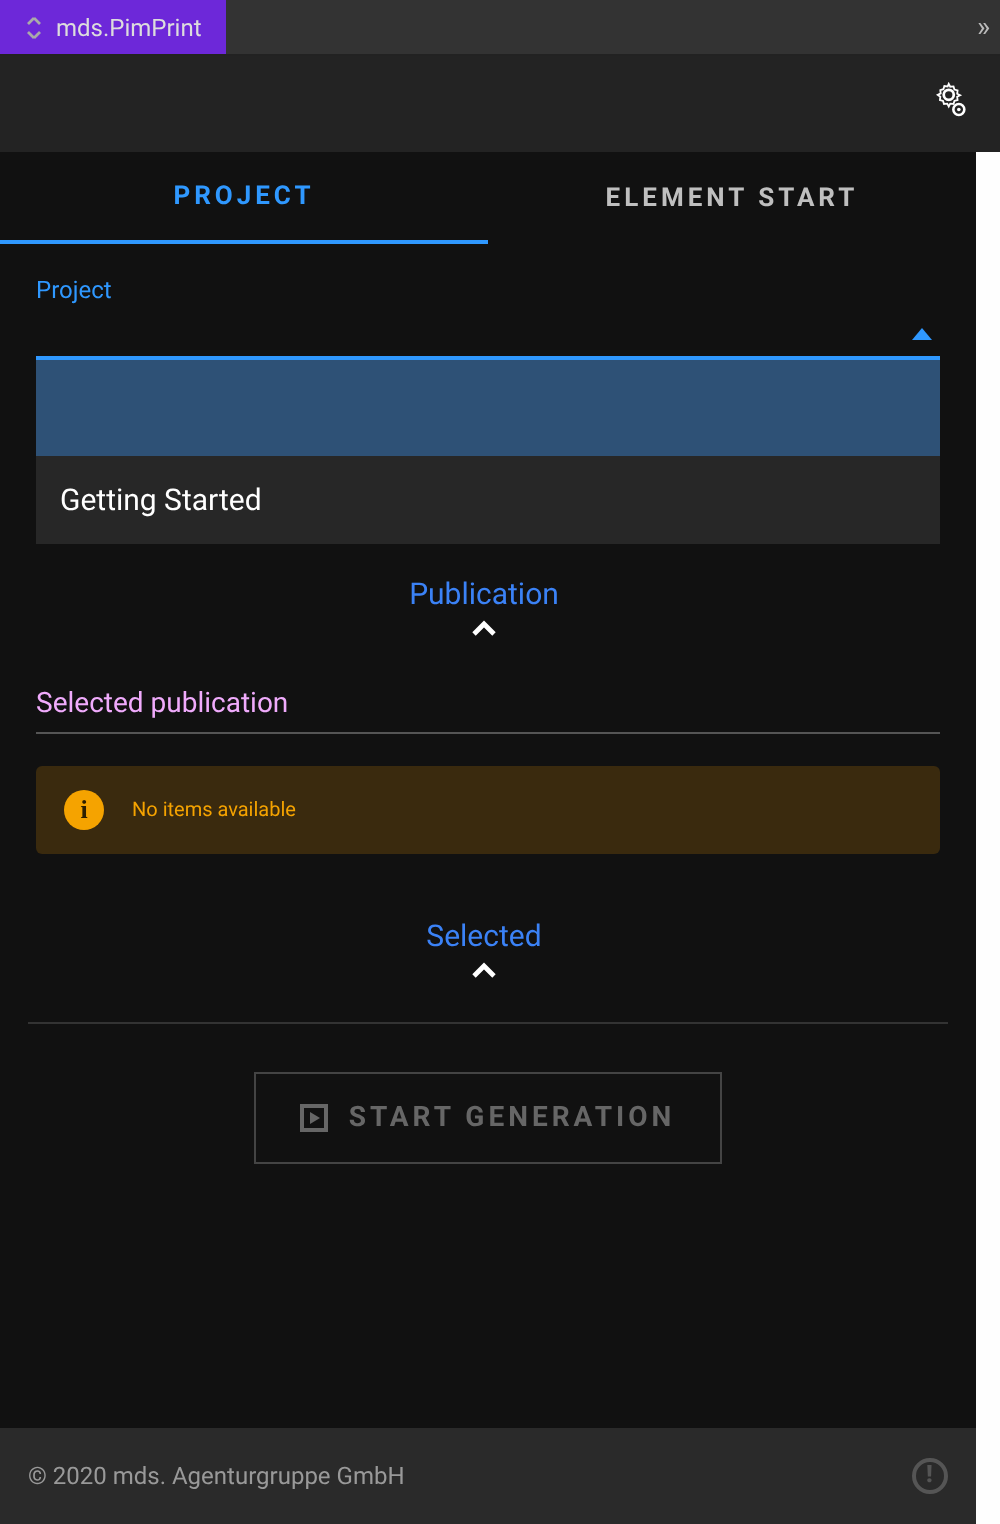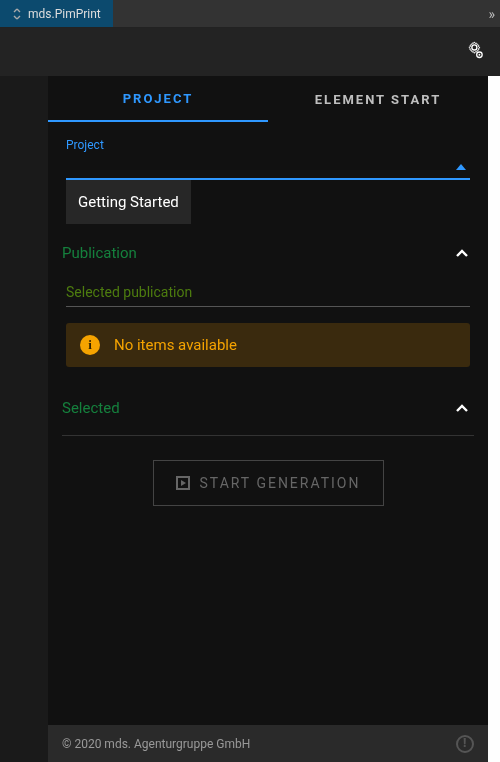--- a/index.html
+++ b/index.html
@@ -3,96 +3,96 @@
   <meta charset="utf-8">
   <style>
     * { margin: 0; padding: 0; box-sizing: border-box; font-family: -apple-system, "Segoe UI", Roboto, Arial, sans-serif; }
     html, body { width: 500px; height: 762px; background: #1a1a1a; color: #fff; overflow: hidden; }
     .window { display: flex; flex-direction: column; height: 100%; }
     .titlebar {
       height: 28px; background: #333333; display: flex; align-items: center;
       border-bottom: 1px solid #222;
     }
     .tab-chrome {
-      height: 100%; background: #0c4a6e; display: flex; align-items: center;
+      height: 100%; background: #6d28d9; display: flex; align-items: center;
       padding: 0 12px; gap: 6px; font-size: 12px; color: #ddd;
       min-width: 102px;
     }
     .titlebar-spacer { flex: 1; }
     .expand-chevrons { color: #bbb; padding: 0 8px; font-size: 14px; letter-spacing: -3px; }
     .toolbar {
       height: 48px; background: #232323; display: flex; align-items: center; justify-content: flex-end;
       padding: 0 16px;
     }
     .gears { width: 22px; height: 22px; fill: #fff; }
-    .panel { flex: 1; background: #111; display: flex; margin-left: 48px; }
+    .panel { flex: 1; background: #111; display: flex; }
     .scrollbar { width: 12px; background: #fefefe; }
     .content { flex: 1; display: flex; flex-direction: column; overflow: hidden; }
     .tabs { display: flex; height: 46px; }
     .tabs > div {
       flex: 1; display: flex; align-items: center; justify-content: center;
       font-size: 13px; font-weight: 700; letter-spacing: 2px;
       color: #bfbfbf; cursor: pointer;
     }
     .tabs > .active { color: #2f98ff; border-bottom: 2px solid #2f98ff; }
     .body { padding: 0 14px; flex: 1; display: flex; flex-direction: column; }
     .field-label { color: #2f98ff; font-size: 12px; padding: 16px 4px 10px 4px; display: block; }
     .select-box {
       border-bottom: 2px solid #2f98ff; height: 18px; position: relative; margin: 0 4px;
     }
     .select-box .caret {
       position: absolute; right: 4px; top: 2px; width: 0; height: 0;
       border-left: 5px solid transparent; border-right: 5px solid transparent;
       border-bottom: 6px solid #2f98ff;
     }
     .dropdown {
-      margin: 0 4px; display: flex; flex-direction: row; border-radius: 23px;
+      margin: 0 4px; display: flex; flex-direction: column; border-radius: 23px;
     }
     .dropdown .opt-selected { height: 48px; background: #2e5176; }
     .dropdown .opt {
       height: 44px; background: #272727; display: flex; align-items: center;
       padding: 0 12px; font-size: 15px; color: #fff;
     }
     .section-head {
       display: flex; align-items: center; justify-content: space-between;
-      padding: 16px 4px 12px 0; font-size: 15px; color: #15803d;
+      padding: 16px 4px 12px 0; font-size: 15px; color: #3b82f6; flex-direction: column;
     }
     .chev { width: 16px; height: 16px; fill: none; stroke: #fff; stroke-width: 2.4; }
     .subfield-label {
-      color: #4d7c0f; font-size: 14px; padding: 10px 0 6px 0; margin: 0 4px;
+      color: #f0abfc; font-size: 14px; padding: 10px 0 6px 0; margin: 0 4px;
       border-bottom: 1px solid #555;
     }
     .alert {
       margin: 16px 4px; background: #3a2a0e; border-radius: 3px;
       display: flex; align-items: center; padding: 12px 14px; gap: 14px;
     }
     .alert .info-icon {
       width: 20px; height: 20px; border-radius: 50%; background: #f5a300;
       color: #2d1f00; display: flex; align-items: center; justify-content: center;
       font-weight: 900; font-size: 13px; font-family: Georgia, serif;
     }
-    .alert .msg { color: #f5a300; font-size: 15px; }
+    .alert .msg { color: #f5a300; font-size: 10px; }
     .divider { height: 1px; background: #333; margin: 6px 0 0 0; }
     .gen-row { display: flex; justify-content: center; padding: 24px 0; }
     .gen-btn {
       border: 1px solid #444; background: transparent; color: #666;
-      font-size: 14px; font-weight: 400; letter-spacing: 2px;
+      font-size: 14px; font-weight: 700; letter-spacing: 2px;
       padding: 14px 22px; display: flex; align-items: center; gap: 10px;
       cursor: default;
     }
     .play-outline {
       width: 14px; height: 14px; border: 2px solid #666; position: relative;
     }
     .play-outline::after {
       content: ""; position: absolute; left: 3px; top: 2px;
       border-left: 5px solid #666; border-top: 3px solid transparent;
       border-bottom: 3px solid transparent;
     }
     .footer {
-      height: 37px; background: #2a2a2a; display: flex; align-items: center;
+      height: 48px; background: #2a2a2a; display: flex; align-items: center;
       justify-content: space-between; padding: 0 14px;
       font-size: 12px; color: #999;
     }
     .footer .clock {
       width: 18px; height: 18px; border: 2px solid #555; border-radius: 50%;
       position: relative;
     }
     .footer .clock::after {
       content: "!"; position: absolute; left: 5px; top: -1px; color: #555;
       font-size: 12px; font-weight: 900;

